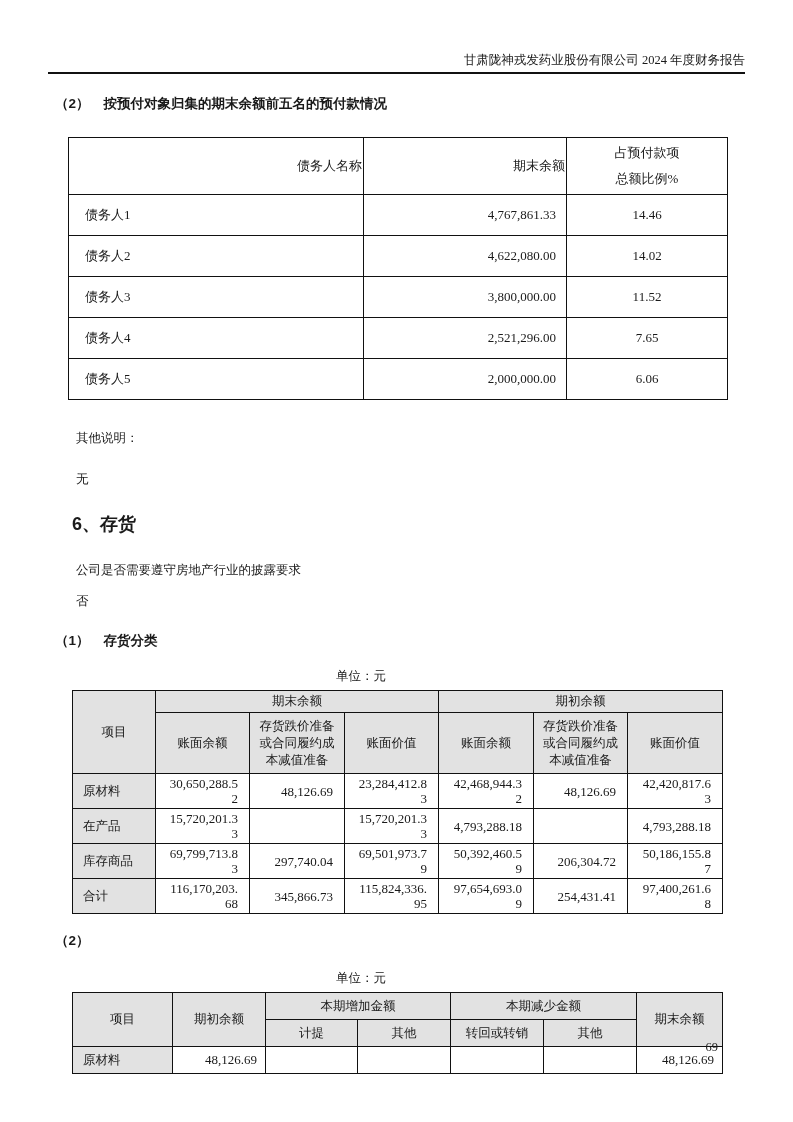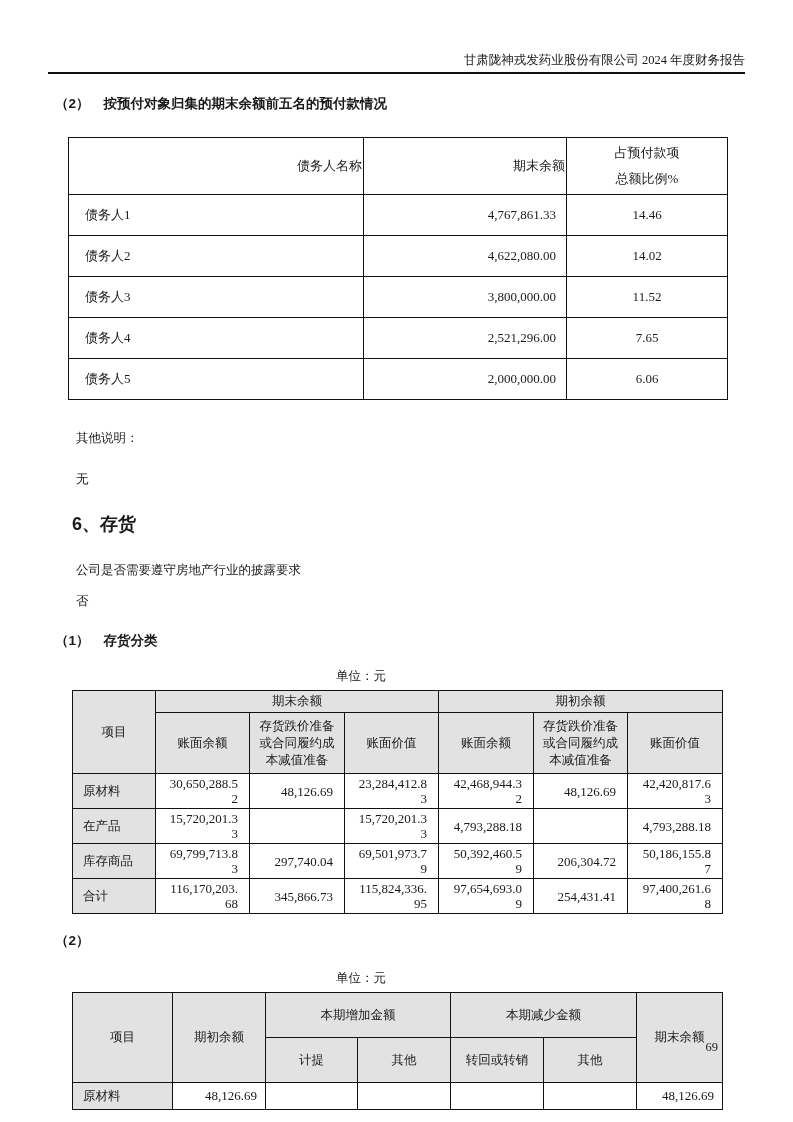--- a/index.html
+++ b/index.html
@@ -46,21 +46,21 @@
   .t2 th{background:#e2e2e2;text-align:center;font-size:12.5px;padding:2px 4px;}
   .t2 .grp{height:20px;}
   .t2 .sub th{height:56px;line-height:17px;}
   .t2 td{padding:2px 11px;line-height:15px;height:30px;}
   .t2 td.item{background:#e2e2e2;text-align:left;padding:2px 4px 2px 10px;
               font-size:12.5px;}
   .t2 td.num{text-align:right;word-break:break-all;}
   
   .t3{margin:5px 0 0 72px;width:650px;}
   .t3 th{background:#e2e2e2;text-align:center;font-size:12.5px;
-         height:24px;padding:10px 4px;}
+         height:24px;padding:1px 4px;}
   .t3 td{height:24px;padding:1px 8px;}
   .t3 td.item{background:#e2e2e2;text-align:left;padding-left:10px;
               font-size:12.5px;}
   .t3 td.num{text-align:right;}
   
   .page-number{position:absolute;right:75px;top:1040px;font-size:12.5px;}
 </style>
 </head>
 <body>
 

